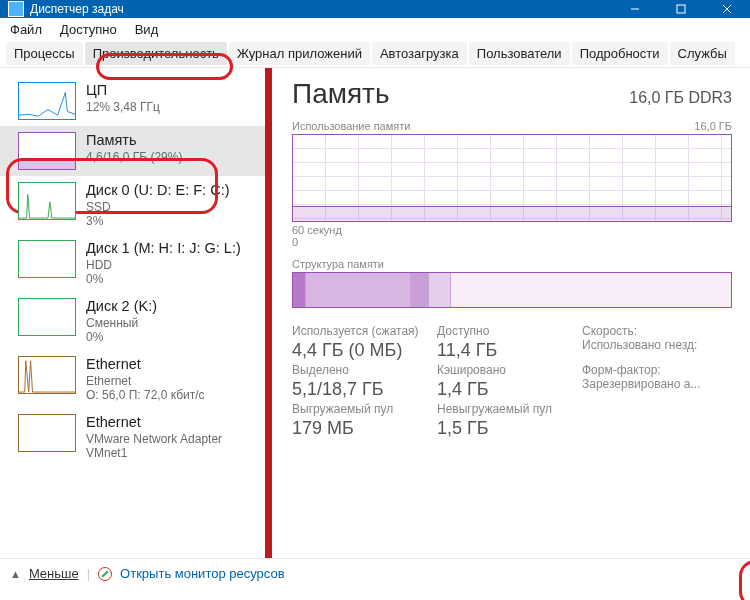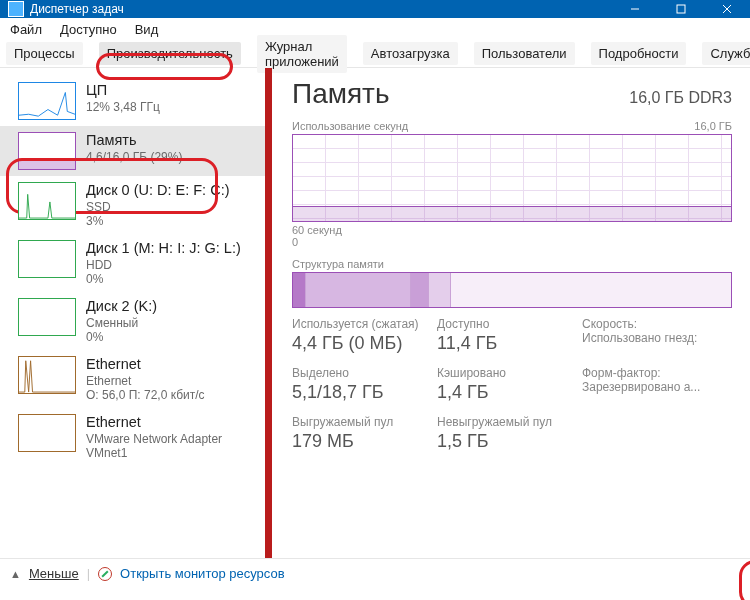--- a/index.html
+++ b/index.html
@@ -4,21 +4,21 @@
 <style>
   * { box-sizing: border-box; margin: 0; padding: 0; }
   body { font-family: "Segoe UI", Arial, sans-serif; font-size: 13px; color: #333; background: #fff; width: 750px; height: 600px; overflow: hidden; position: relative; }
   .titlebar { background: #0063b1; color: #fff; height: 18px; display: flex; align-items: center; padding-left: 8px; }
   .titlebar .icon { width: 16px; height: 16px; background: #4db3ff; display: inline-block; margin-right: 6px; border: 1px solid #fff; }
   .titlebar .title { flex: 1; font-size: 12px; }
   .winbtns { display: flex; }
   .winbtn { width: 46px; height: 30px; display: flex; align-items: center; justify-content: center; color: #fff; }
   .menubar { height: 22px; display: flex; align-items: center; padding: 8px 6px; gap: 10px; font-size: 13px; color: #222; }
   .menubar span { padding: 2px 4px; }
-  .tabbar { height: 28px; display: flex; align-items: center; padding: 0 6px; gap: 16px; border-bottom: 1px solid #e6e6e6; }
+  .tabbar { height: 28px; display: flex; align-items: center; padding: 0 6px; gap: 2px; border-bottom: 1px solid #e6e6e6; }
   .tab { padding: 4px 8px; font-size: 13px; color: #222; background: #f4f4f4; border-radius: 2px; }
   .tab.selected { background: #e6e6e6; }
   .highlight-oval { position: absolute; border: 3px solid #dc1f26; border-radius: 16px; pointer-events: none; }
   .content { display: flex; height: 490px; }
   .sidebar { width: 288px; border-right: 7px solid #b91c1c; overflow: hidden; padding-top: 8px; }
   .side-item { display: flex; align-items: flex-start; padding: 6px 8px 6px 18px; gap: 10px; cursor: pointer; }
   .side-item.selected { background: #e6e6e6; }
   .thumb { width: 58px; height: 38px; border: 1px solid; position: relative; flex-shrink: 0; background: #fff; }
   .thumb.blue { border-color: #1e87e5; }
   .thumb.purple { border-color: #9b4fb6; }
@@ -38,21 +38,21 @@
     repeating-linear-gradient(to right, transparent 0, transparent 32px, #eadcf0 32px, #eadcf0 33px);
   }
   .usage-fill { position: absolute; bottom: 0; left: 0; right: 0; height: 18%; background: rgba(155,79,182,0.2); border-top: 1px solid #9b4fb6; }
   .axis { font-size: 11px; color: #888; display: flex; justify-content: space-between; margin-top: 2px; flex-direction: column; }
   .compo { height: 36px; border: 1px solid #9b4fb6; margin-top: 2px; display: flex; position: relative; background: #f7eef9; }
   .compo .seg { border-right: 1px solid #c9a2d6; }
   .compo .seg.a { width: 3%; background: #b579c8; }
   .compo .seg.b { width: 24%; background: rgba(155,79,182,0.35); }
   .compo .seg.c { width: 4%; background: rgba(155,79,182,0.5); }
   .compo .seg.d { width: 5%; background: rgba(155,79,182,0.2); }
-  .stats { margin-top: 9px; display: grid; grid-template-columns: 145px 145px 150px; row-gap: 12px; }
+  .stats { margin-top: 16px; display: grid; grid-template-columns: 145px 145px 150px; row-gap: 2px; }
   .stat .lbl { font-size: 12px; color: #888; }
   .stat .val { font-size: 18px; color: #555; margin-top: 2px; }
   .footer { height: 30px; border-top: 1px solid #e6e6e6; display: flex; align-items: center; padding: 0 10px; gap: 8px; font-size: 13px; }
   .footer .chev { font-size: 11px; color: #666; }
   .footer .less { color: #333; text-decoration: underline; }
   .footer .link { color: #0063b1; }
   .footer .ricon { width: 14px; height: 14px; border: 1.5px solid #c0392b; border-radius: 50%; position: relative; display: inline-block; }
   .footer .ricon::after { content: ""; position: absolute; left: 5px; top: 2px; width: 2px; height: 8px; background: #27ae60; transform: rotate(45deg); }
   svg.spark { position: absolute; bottom: 0; left: 0; width: 100%; height: 100%; }
 </style>
@@ -179,21 +179,21 @@
     </div>
   </div>
 
   <div class="main">
     <div class="main-head">
       <h1>Память</h1>
       <span class="sub">16,0 ГБ DDR3</span>
     </div>
 
     <div class="sec-label">
-      <span>Использование секунд</span>
+      <span>Использование памяти</span>
       <span>16,0 ГБ</span>
     </div>
     <div class="usage-graph">
       <div class="usage-fill"></div>
     </div>
     <div class="axis">
       <span>60 секунд</span>
       <span>0</span>
     </div>
 

